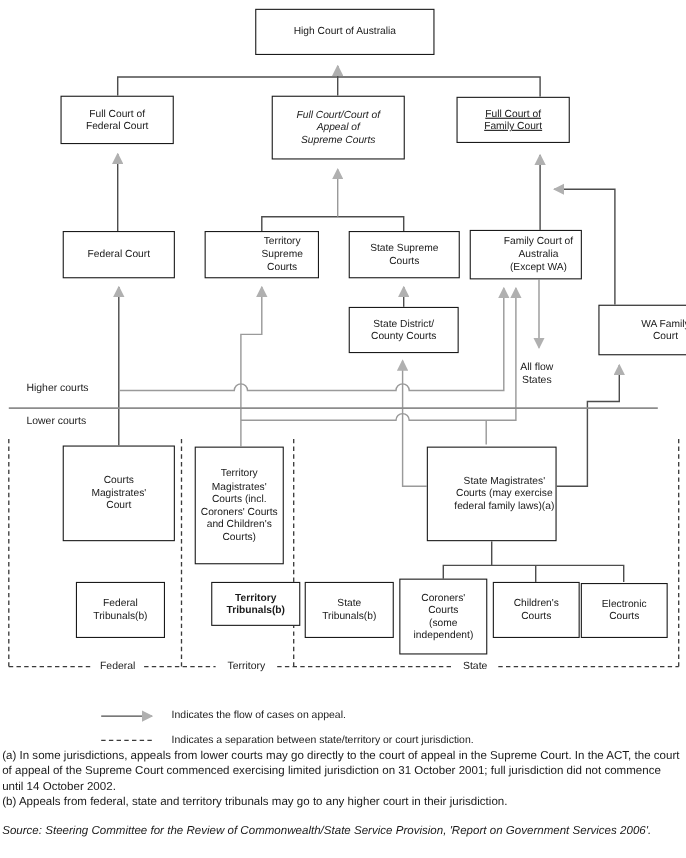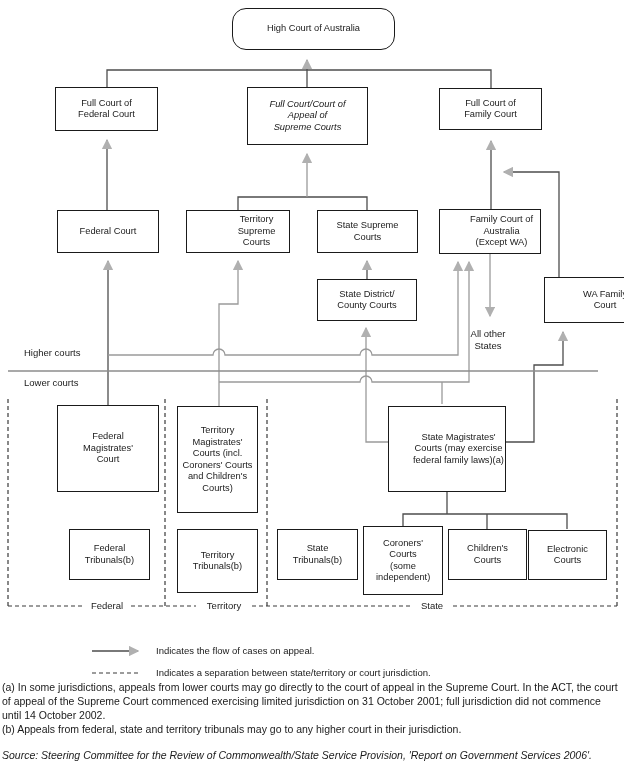--- a/index.html
+++ b/index.html
@@ -60,85 +60,85 @@
       <path d="M165,399 V606"></path>
       <path d="M267,399 V606"></path>
       <path d="M617,399 V606"></path>
       <path d="M8,606 H83 M131,606 H196 M252,606 H411 M453,606 H617"></path>
       <path d="M92,673 H140"></path>
     </g>
 
     <path d="M92,651 H138" stroke="#4d4d4d" stroke-width="1.3" fill="none" marker-end="url(#ah)"></path>
   </svg>
 
-  <div class="bx" style="left:232px;top:8px;width:163px;height:42px;border-radius:14px;">
+  <div class="bx" style="left:232px;top:8px;width:163px;height:42px;">
       <span>High Court of Australia</span>
     </div>
   <div class="bx" style="left:55px;top:87px;width:103px;height:44px;">
       <span style="max-width:62px;">Full Court of Federal Court</span>
     </div>
   <div class="bx" style="left:247px;top:87px;width:121px;height:58px;">
       <span style="max-width:76px;font-style:italic;">Full Court/Court of Appeal of Supreme Courts</span>
     </div>
-  <div class="bx" style="left:439px;top:88px;width:103px;height:42px;">
+  <div class="bx" style="left:415px;top:88px;width:103px;height:42px;text-decoration:underline;">
       <span style="max-width:62px;">Full Court of Family Court</span>
     </div>
 
   <div class="bx" style="left:57px;top:210px;width:102px;height:43px;">
       <span>Federal Court</span>
     </div>
   <div class="bx" style="left:186px;top:210px;width:104px;height:43px;padding-left:37px;">
       <span style="max-width:70px;">Territory Supreme Courts</span>
     </div>
   <div class="bx" style="left:317px;top:210px;width:101px;height:43px;">
       <span style="max-width:64px;">State Supreme Courts</span>
     </div>
-  <div class="bx" style="left:439px;top:209px;width:102px;height:45px;padding-left:23px;">
+  <div class="bx" style="left:427px;top:209px;width:102px;height:45px;padding-left:23px;">
       <span style="max-width:68px;">Family Court of Australia (Except WA)</span>
     </div>
 
   <div class="bx" style="left:317px;top:279px;width:100px;height:42px;">
       <span style="max-width:66px;">State District/ County Courts</span>
     </div>
   <div class="bx" style="left:508px;top:277px;width:122px;height:46px;margin-left:36px;">
       <span style="max-width:48px;">WA Family Court</span>
     </div>
 
   <div class="bx" style="left:57px;top:405px;width:102px;height:87px;">
-      <span style="max-width:56px;">Federal Magistrates' Court</span>
+      <span style="max-width:56px;">Courts Magistrates' Court</span>
     </div>
   <div class="bx" style="left:177px;top:406px;width:81px;height:107px;">
       <span style="max-width:72px;">Territory Magistrates' Courts (incl. Coroners' Courts and Children's Courts)</span>
     </div>
   <div class="bx" style="left:388px;top:406px;width:118px;height:86px;">
       <span style="max-width:112px;margin-left:23px;">State Magistrates' Courts (may exercise federal family laws)(a)</span>
     </div>
 
   <div class="bx" style="left:69px;top:529px;width:81px;height:51px;">
       <span style="max-width:58px;">Federal Tribunals(b)</span>
     </div>
-  <div class="bx" style="left:177px;top:529px;width:81px;height:64px;">
+  <div class="bx" style="left:192px;top:529px;width:81px;height:40px;font-weight:bold;">
       <span style="max-width:58px;">Territory Tribunals(b)</span>
     </div>
   <div class="bx" style="left:277px;top:529px;width:81px;height:51px;">
       <span style="max-width:58px;">State Tribunals(b)</span>
     </div>
   <div class="bx" style="left:363px;top:526px;width:80px;height:69px;">
       <span style="max-width:54px;">Coroners' Courts (some independent)</span>
     </div>
   <div class="bx" style="left:448px;top:529px;width:79px;height:51px;">
       <span style="max-width:46px;">Children's Courts</span>
     </div>
   <div class="bx" style="left:528px;top:530px;width:79px;height:50px;">
       <span style="max-width:46px;">Electronic Courts</span>
     </div>
 
   <div class="lb" style="left:24px;top:347px;">Higher courts</div>
   <div class="lb" style="left:24px;top:377px;">Lower courts</div>
-  <div class="lb center" style="left:459px;top:328px;width:58px;">All other States</div>
+  <div class="lb center" style="left:459px;top:328px;width:58px;">All flow States</div>
   <div class="lb center" style="left:86px;top:600px;width:42px;">Federal</div>
   <div class="lb center" style="left:198px;top:600px;width:52px;">Territory</div>
   <div class="lb center" style="left:413px;top:600px;width:38px;">State</div>
 
   <div class="legendtxt" style="left:156px;top:645px;">Indicates the flow of cases on appeal.</div>
   <div class="legendtxt" style="left:156px;top:667px;">Indicates a separation between state/territory or court jurisdiction.</div>
 
   <div class="foot">
     <p>(a) In some jurisdictions, appeals from lower courts may go directly to the court of appeal in the Supreme Court. In the ACT, the court of appeal of the Supreme Court commenced exercising limited jurisdiction on 31 October 2001; full jurisdiction did not commence until 14 October 2002.</p>
     <p>(b) Appeals from federal, state and territory tribunals may go to any higher court in their jurisdiction.</p>

